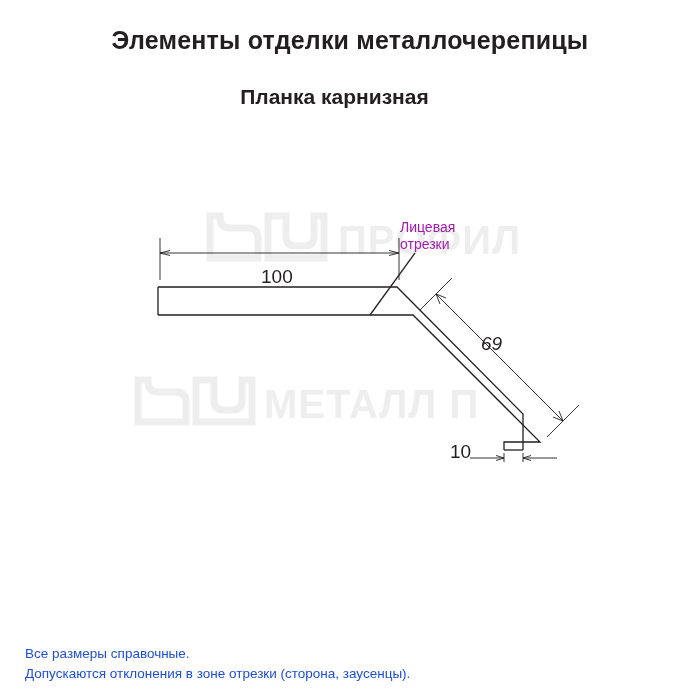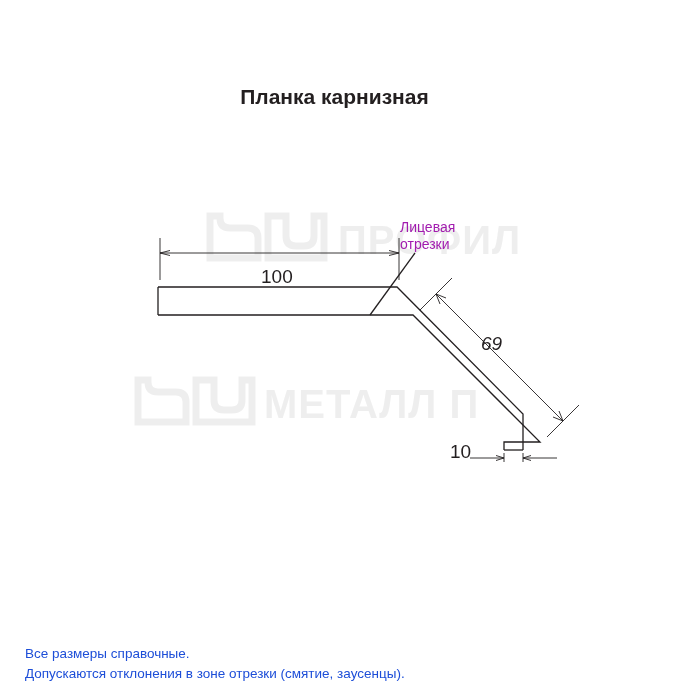--- a/index.html
+++ b/index.html
@@ -80,20 +80,21 @@
     font-size: 14px;
     line-height: 17px;
     color: #a21caf;
   }
 </style>
 </head>
 <body>
 
 <div class="page">
 
+  <div class="title">Элементы отделки металлочерепицы</div>
   <div class="subtitle">Планка карнизная</div>
 
   <div class="watermark wm1">
     <svg width="320" height="80" viewBox="0 0 320 80" xmlns="http://www.w3.org/2000/svg">
       <g fill="none" stroke="#e9e9e9" stroke-width="7">
         <path d="M10 20 L10 62 L58 62 L58 42 Q58 32 48 32 L30 32 Q20 32 20 22 L20 20 Z"></path>
         <path d="M68 62 L68 20 L86 20 L86 40 Q86 50 96 50 L104 50 Q114 50 114 40 L114 20 L124 20 L124 62 Z"></path>
       </g>
       <text x="138" y="58" font-family="Liberation Sans, sans-serif" font-size="40" font-weight="bold" fill="#e9e9e9" letter-spacing="1">ПРОФИЛЬ</text>
     </svg>
@@ -147,16 +148,16 @@
     <div class="dim-label" style="left:450px; top:271px;">10</div>
 
     <div class="face-label" style="left:400px; top:49px;">
       <div>Лицевая</div>
       <div>отрезки</div>
     </div>
   </div>
 
   <div class="footer">
     <div>Все размеры справочные.</div>
-    <div>Допускаются отклонения в зоне отрезки (смятие, заусенцы).</div>
+    <div>Допускаются отклонения в зоне отрезки (сторона, заусенцы).</div>
   </div>
 
 </div>
 
 </body></html>

